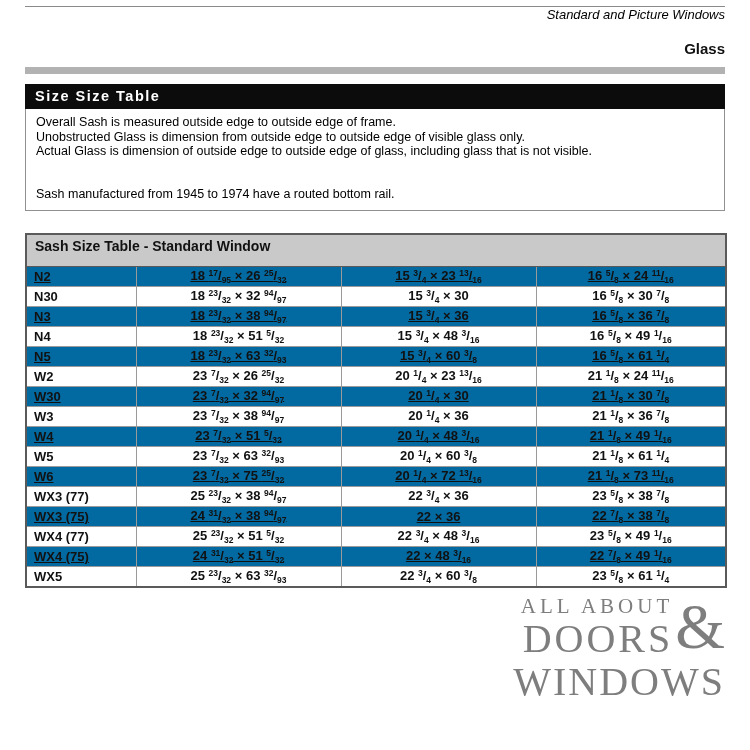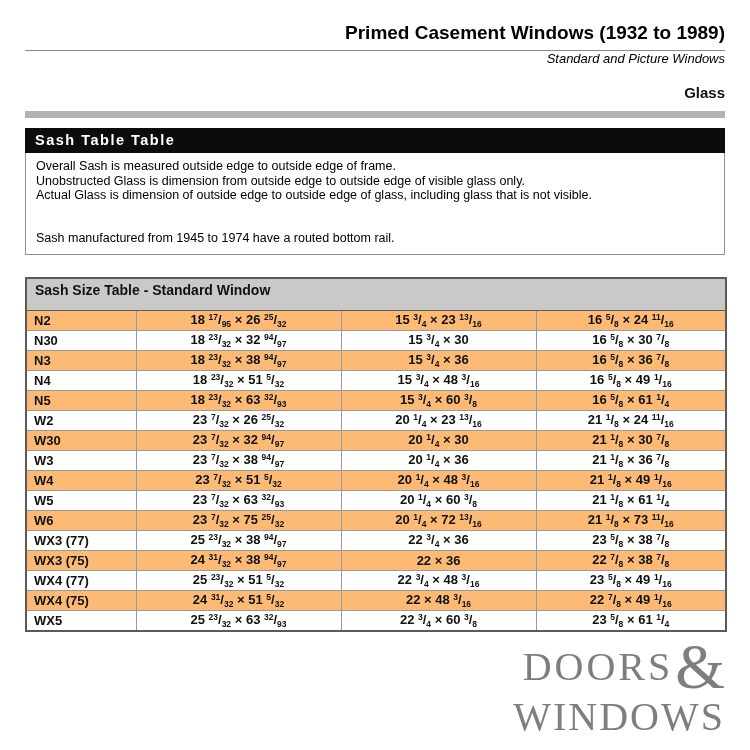--- a/index.html
+++ b/index.html
@@ -30,47 +30,46 @@
   .size-table col.c1 { width:205px; }
   .size-table col.c2 { width:195px; }
   .size-table col.c3 { width:190px; }
   .tbl-title { background:#c9c9c9; text-align:left; font-size:14px; font-weight:bold;
                padding:3px 8px 12px 8px; border-bottom:1px solid #5a5a5a; }
   .col-head th { background:#fff; font-size:13px; font-weight:bold; text-align:center;
                  padding:3px 2px; border:1px solid #9a9a9a; border-top:none; }
   .size-table td { font-size:13px; font-weight:bold; text-align:center; height:20px;
                    padding:1px 4px; border:1px solid #9a9a9a; white-space:nowrap; }
   .size-table td.unit { text-align:left; padding-left:7px; }
-  .size-table tr.shade td { background:#fdba74; }
+  .size-table tr.shade td { background:#0369a1;text-decoration:underline; }
   .size-table sup { font-size:8.5px; vertical-align:4px; font-weight:bold; }
   .size-table sub { font-size:8.5px; vertical-align:-3px; font-weight:bold; }
 
   
   .logo { margin-top:8px; text-align:right; font-family:"Liberation Serif","DejaVu Serif",serif;
           color:#7e7e7e; line-height:1; }
   .logo-top { display:flex; justify-content:flex-end; align-items:center; }
   .logo-lines { text-align:right; }
   .logo-line1 { font-size:21px; letter-spacing:4px; margin-bottom:2px; }
   .logo-line2 { font-size:40px; letter-spacing:3px; }
   .logo-amp { font-size:64px; line-height:0.85; margin-left:2px; }
   .logo-line3 { font-size:40px; letter-spacing:2px; margin-top:3px; }
 </style>
 </head>
 <body>
 
 <div class="page">
 
-  <div class="doc-title">Primed Casement Windows (1932 to 1989)</div>
   <div class="title-rule"></div>
   <div class="doc-subtitle">Standard and Picture Windows</div>
   <div class="doc-section">Glass</div>
   <div class="gray-bar"></div>
 
   <div class="note-block">
-    <div class="note-header">Sash Table Table</div>
+    <div class="note-header">Size Size Table</div>
     <div class="note-body">
       <div>Overall Sash is measured outside edge to outside edge of frame.</div>
       <div>Unobstructed Glass is dimension from outside edge to outside edge of visible glass only.</div>
       <div>Actual Glass is dimension of outside edge to outside edge of glass, including glass that is not visible.</div>
       <div class="note-extra">Sash manufactured from 1945 to 1974 have a routed bottom rail.</div>
     </div>
   </div>
 
   <table class="size-table">
     <colgroup>
@@ -180,20 +179,21 @@
           <td>25 <sup>23</sup>/<sub>32</sub> × 63 <sup>32</sup>/<sub>93</sub></td>
           <td>22 <sup>3</sup>/<sub>4</sub> × 60 <sup>3</sup>/<sub>8</sub></td>
           <td>23 <sup>5</sup>/<sub>8</sub> × 61 <sup>1</sup>/<sub>4</sub></td>
         </tr>
       </tbody>
   </table>
 
   <div class="logo">
     <div class="logo-top">
       <div class="logo-lines">
+        <div class="logo-line1">ALL ABOUT</div>
         <div class="logo-line2">DOORS</div>
       </div>
       <div class="logo-amp">&amp;</div>
     </div>
     <div class="logo-line3">WINDOWS</div>
 
   </div>
 
 </div>
 

